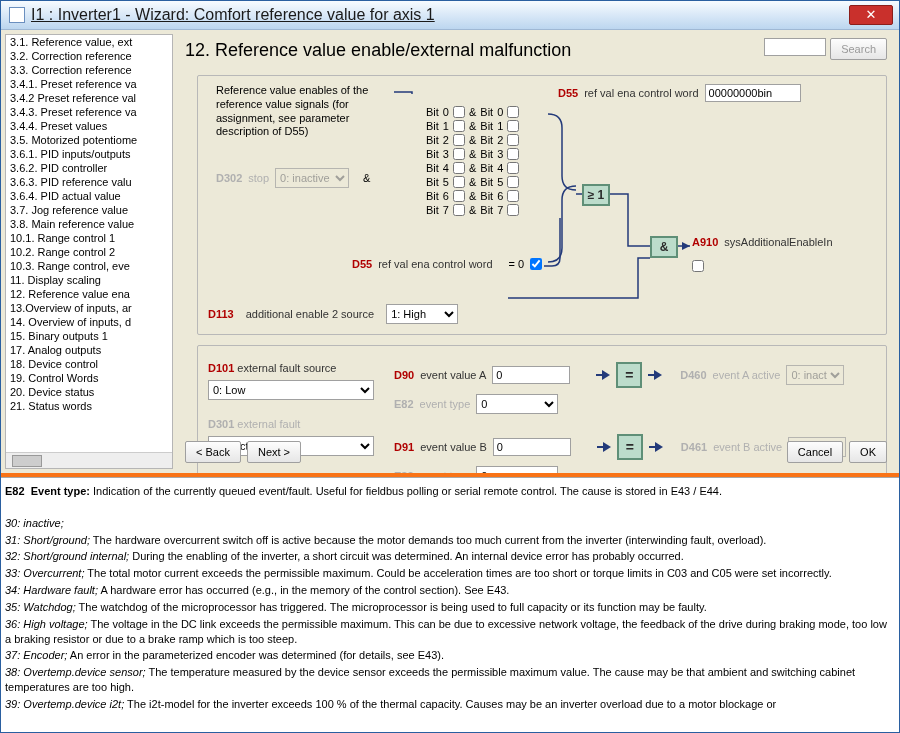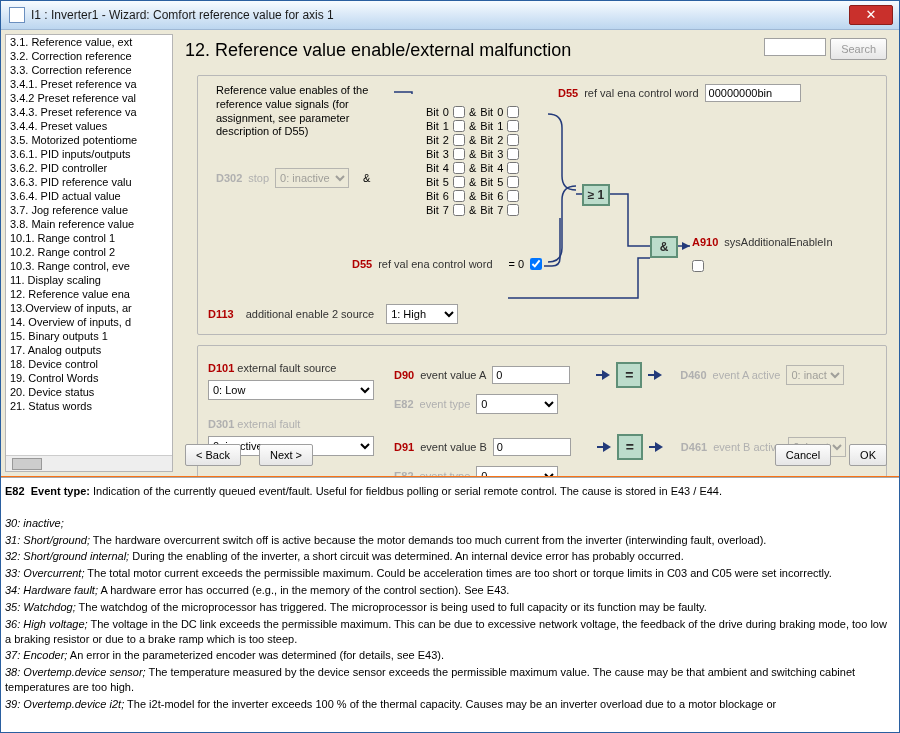--- a/index.html
+++ b/index.html
@@ -1,22 +1,22 @@
 <!DOCTYPE html>
 <html><head>
 <meta charset="utf-8">
 <style>
 * { box-sizing: border-box; }
 body { margin:0; font-family: Tahoma, Arial, sans-serif; font-size:11px; background:#ece9d8; color:#000; }
 .window { width:900px; height:733px; border:1px solid #2a5fa0; display:flex; flex-direction:column; background:#ece9d8; position:relative; }
 .titlebar { height:29px; background:linear-gradient(to bottom,#f7fbff,#dceaf8 45%,#bcd6ef); display:flex; align-items:center; padding:0 0 0 8px; border-bottom:1px solid #9fb8d4; }
 .titlebar .appicon { width:16px; height:16px; border:1px solid #6a8fbf; background:#fff; margin-right:6px; display:inline-block; }
-.titlebar .title { flex:1; color:#1a1a1a; font-size:12px; }
+.titlebar .title { flex:1; color:#1a1a1a; font-size:16px;text-decoration:underline; }
 .titlebar .close { width:44px; height:20px; background:#c9302c; color:#fff; text-align:center; line-height:18px; border:1px solid #8b1e1a; border-radius:2px; margin-right:6px; font-size:13px; cursor:pointer; }
-.main-area { flex: 0 0 447px; display:flex; border-bottom:1px solid #f97316; overflow:hidden; }
+.main-area { flex: 0 0 447px; display:flex; border-bottom:4px solid #f97316; overflow:hidden; }
 .sidebar { width:168px; background:#fff; border:1px solid #b5b5b5; margin:4px 0 4px 4px; overflow-y:auto; font-size:11px; position:relative; }
 .sidebar .item { padding:1px 4px; white-space:nowrap; cursor:pointer; overflow:hidden; }
 .sidebar .hscroll { position:absolute; bottom:0; left:0; right:0; height:16px; background:#eee; border-top:1px solid #ccc; display:flex; align-items:center; }
 .sidebar .hscroll .thumb { width:30px; height:12px; background:#cdcdcd; border:1px solid #999; margin-left:6px; }
 .content { flex:1; background:#ece9d8; padding:10px 12px 6px 12px; position:relative; overflow:hidden; }
 h1.page-title { font-size:18px; font-weight:normal; margin:0 0 14px 0; }
 .search-box { position:absolute; top:8px; right:12px; display:flex; gap:4px; }
 .search-box input { width:62px; height:20px; border:1px solid #a0a0a0; background:#fff; font-size:11px; padding:0 3px; }
 .btn { background:linear-gradient(#fdfdfd,#e6e6e6); border:1px solid #9f9f9f; border-radius:2px; height:22px; padding:0 10px; font-size:11px; cursor:pointer; }
 .btn-disabled { color:#9a9a9a; cursor:default; }
@@ -26,21 +26,21 @@
 .label { color:#333; }
 .label-grey { color:#b0b0b0; }
 select.combo { height:20px; border:1px solid #a0a0a0; background:#fff; font-size:11px; }
 select.combo-ro { background:#ece9d8; }
 input.txt { height:18px; border:1px solid #a0a0a0; background:#fff; font-size:11px; padding:0 3px; }
 .bitgrid { display:grid; grid-template-columns:auto auto auto auto auto auto auto; gap:2px 4px; font-size:11px; align-items:center; }
 .bitgrid .c { text-align:center; }
 input.chk { width:12px; height:12px; margin:0; }
 .logic-box { width:28px; height:22px; background:#bcdccb; border:2px solid #5f8f77; display:flex; align-items:center; justify-content:center; font-weight:bold; font-size:12px; color:#2b2b2b; }
 .svg-area { position:absolute; top:0; left:0; pointer-events:none; }
-.bottom-btns { position:absolute; bottom:10px; left:12px; right:12px; display:flex; gap:18px;align-items:flex-end; }
+.bottom-btns { position:absolute; bottom:10px; left:12px; right:12px; display:flex; gap:6px;align-items:flex-end; }
 .bottom-btns .spacer { flex:1; }
 .help-pane { flex:1; background:#fff; border-top:1px solid #a8a8a8; padding:6px 4px; overflow-y:auto; font-size:11px; line-height:1.35; }
 .help-pane p { margin:0 0 2px 0; }
 .help-pane .hdr { font-weight:bold; }
 .sel { background:#3399ff; color:#fff; }
 .upper-block { position:relative; height:216px; }
 .d55-title { position:absolute; left:350px; top:0; display:flex; align-items:center; gap:6px; }
 .ref-desc { position:absolute; left:8px; top:0; width:170px; font-size:11px; line-height:1.25; }
 .d302-row { position:absolute; left:8px; top:84px; display:flex; align-items:center; gap:6px; }
 .bits-wrap { position:absolute; left:218px; top:22px; }

